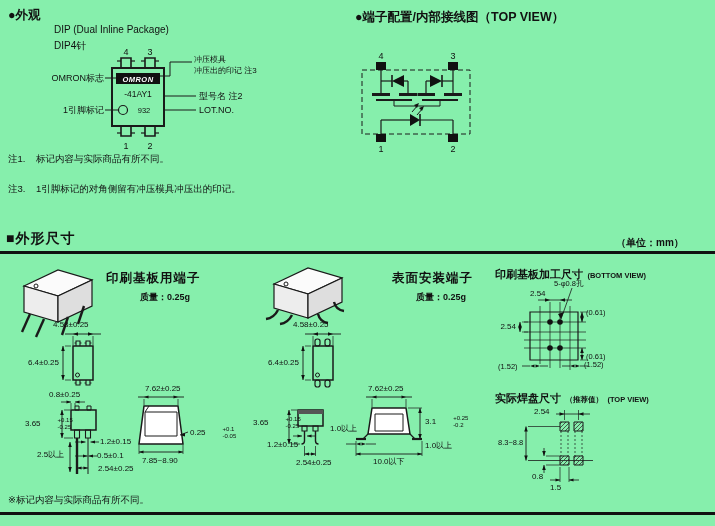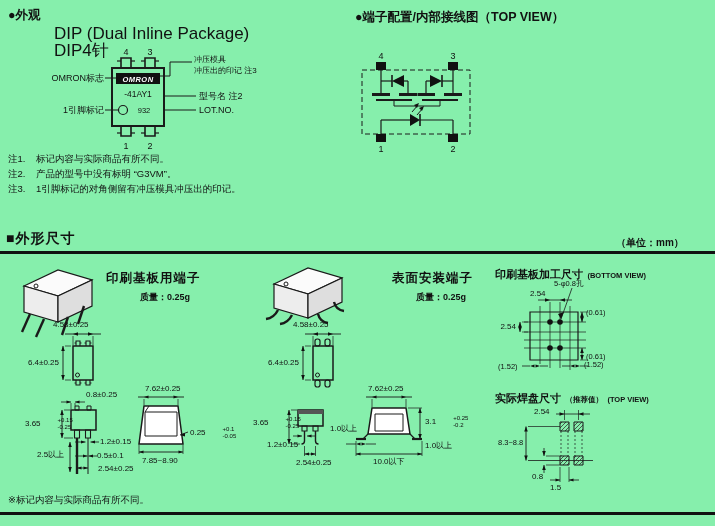--- a/index.html
+++ b/index.html
@@ -1,19 +1,19 @@
 <!DOCTYPE html>
 <html><head>
 <meta charset="utf-8">
 <style>
   html,body{margin:0;padding:0;background:#fff;}
   .page{position:relative;width:715px;height:526px;background:#86efac;font-family:"Liberation Sans","DejaVu Sans",sans-serif;color:#111;overflow:hidden;border-right:1px solid #c8c8c8;}
   .abs{position:absolute;}
   .sec-title{font-size:12.5px;font-weight:bold;white-space:nowrap;}
-  .sub{font-size:17px;white-space:nowrap;padding-left:36px;}
+  .sub{font-size:10px;white-space:nowrap;padding-left:36px;}
   .lbl{font-size:8px;white-space:nowrap;line-height:9px;}
   .lbl9{font-size:9px;white-space:nowrap;line-height:10px;}
   .lbl8b{font-size:8px;white-space:nowrap;line-height:9px;}
   .note-row{position:absolute;left:0;font-size:9.5px;white-space:nowrap;}
   .note-no{display:inline-block;width:28px;}
   .col-title{font-size:12.5px;font-weight:bold;letter-spacing:1px;white-space:nowrap;}
   .mass{font-size:9px;font-weight:bold;white-space:nowrap;}
   .rule{background:#111;}
   .stack{display:flex;align-items:center;gap:17px;font-size:8px;white-space:nowrap;}
   .tol{display:flex;flex-direction:column;font-size:6px;line-height:6.5px;}
@@ -74,21 +74,20 @@
     <span class="abs lbl9 ra" style="left:24px;top:27px;width:60px;">OMRON标志</span>
     <span class="abs lbl9 ra" style="left:34px;top:59px;width:50px;">1引脚标记</span>
     <span class="abs lbl8b" style="left:174px;top:9px;">冲压模具</span>
     <span class="abs lbl8b" style="left:174px;top:20px;">冲压出的印记 注3</span>
     <span class="abs lbl9" style="left:179px;top:45px;">型号名 注2</span>
     <span class="abs lbl9" style="left:179px;top:59px;">LOT.NO.</span>
   </div>
 
   <div class="abs" style="left:8px;top:153px;width:330px;height:48px;">
     <div class="note-row" style="top:0;"><span class="note-no">注1.</span><span>标记内容与实际商品有所不同。</span></div>
-    <div class="note-row" style="top:15px;"><span class="note-no">注2.</span><span>产品的型号中没有标明 “G3VM”。</span></div>
     <div class="note-row" style="top:30px;"><span class="note-no">注3.</span><span>1引脚标记的对角侧留有冲压模具冲压出的印记。</span></div>
   </div>
 
   <div class="abs sec-title" style="left:355px;top:9px;">●端子配置/内部接线图（TOP VIEW）</div>
   <div class="fig" style="left:352px;top:48px;width:140px;height:108px;">
     <svg width="140" height="108">
       <g stroke="#1a1a1a" fill="none">
         <rect x="10" y="22" width="108" height="64" stroke-width="1" stroke-dasharray="5,3"></rect>
         <line x1="29" y1="22" x2="29" y2="45" stroke-width="1.2"></line>
         <line x1="101" y1="22" x2="101" y2="45" stroke-width="1.2"></line>
@@ -229,21 +228,21 @@
         <polygon points="45,52 43.2,57 46.8,57"></polygon>
           <polygon points="45,82 43.2,77 46.8,77"></polygon>
         <polygon points="60.5,52 56,50.4 56,53.6"></polygon>
           <polygon points="65.5,52 70,50.4 70,53.6"></polygon>
         <polygon points="62.5,66 58,64.4 58,67.6"></polygon>
           <polygon points="63.5,66 68,64.4 68,67.6"></polygon>
         <polygon points="52,78 56.5,76.4 56.5,79.6"></polygon>
           <polygon points="63,78 58.5,76.4 58.5,79.6"></polygon>
       </g>
     </svg>
-    <span class="abs lbl" style="left:24px;top:0;margin-left:37px;">0.8±0.25</span>
+    <span class="abs lbl" style="left:24px;top:0;">0.8±0.25</span>
     <span class="abs stack" style="left:0;top:27px;">
       <span>3.65</span>
       <span class="tol">
           <i>+0.15</i>
           <i>-0.25</i>
         </span>
     </span>
     <span class="abs lbl" style="left:12px;top:60px;">2.5以上</span>
     <span class="abs lbl" style="left:75px;top:47px;">1.2±0.15</span>
     <span class="abs lbl" style="left:72px;top:61px;">0.5±0.1</span>

